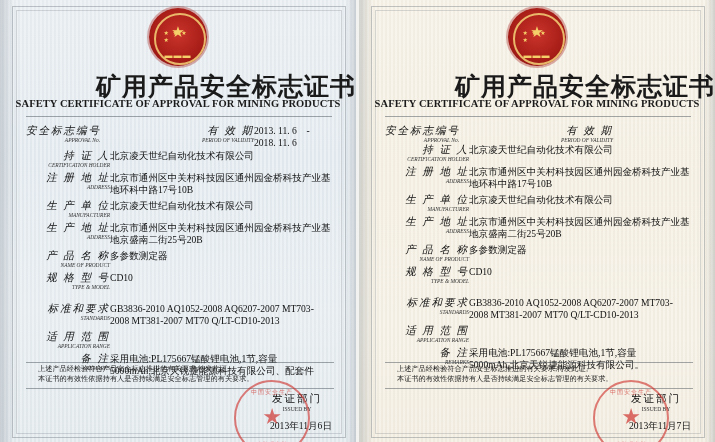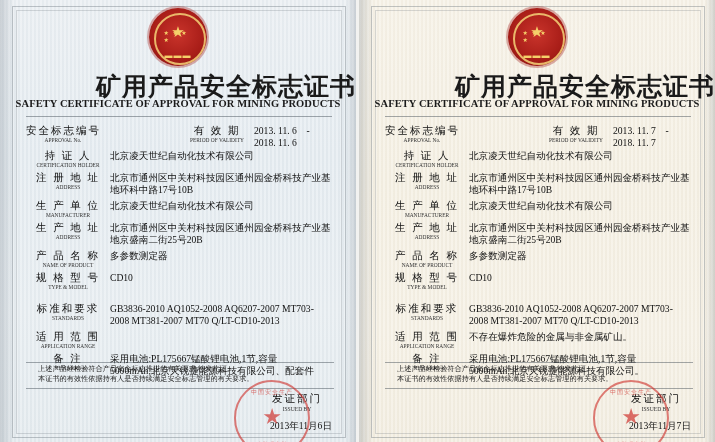--- a/index.html
+++ b/index.html
@@ -31,21 +31,21 @@
   .emblem .wheat{position:absolute;left:50%;bottom:6px;transform:translateX(-50%);color:#f5d06a;font-size:8px;letter-spacing:1px;}
 
   
   .title-cn{position:absolute;left:0;right:0;top:70px;text-align:right;font-size:25px;font-weight:bold;color:#1a1a1a;letter-spacing:1px;font-family:"Liberation Serif",serif;}
   .title-en{position:absolute;left:0;right:0;top:98px;text-align:center;font-size:10.5px;font-weight:bold;color:#1a1a1a;letter-spacing:.1px;}
   .hr{position:absolute;left:26px;right:24px;top:116px;height:1px;background:rgba(60,70,80,.45);}
 
   
   .body{position:absolute;left:26px;right:22px;top:124px;}
   .row{display:flex;align-items:flex-start;margin-bottom:3px;}
-  .lab{width:84px;flex:0 0 84px;text-align:center;}
+  .lab{width:84px;flex:0 0 84px;text-align:right;font-style:italic;}
   .lab .cn{font-size:10.5px;color:#111;letter-spacing:2px;white-space:nowrap;}
   .lab .en{font-size:5.4px;color:#333;letter-spacing:0;white-space:nowrap;margin-top:-1px;}
   .val{flex:1;font-size:9.6px;color:#111;line-height:12px;padding-top:1px;}
   .val .l2{display:block;}
   .row-two{display:flex;}
   .half{flex:1;display:flex;}
   .half .lab{width:74px;flex:0 0 74px;}
 
   
   .note{position:absolute;left:26px;right:22px;top:365px;font-size:7.2px;color:#1b1b1b;line-height:9.5px;text-align:justify;margin-left:12px;}
@@ -237,21 +237,20 @@
             <div class="lab">
               <div class="cn">安全标志编号</div>
               <div class="en">APPROVAL No.</div>
             </div>
           </div>
           <div class="half">
             <div class="lab">
               <div class="cn">有 效 期</div>
               <div class="en">PERIOD OF VALIDITY</div>
             </div>
-            <div class="val">2013. 11. 7　-　2018. 11. 7</div>
           </div>
         </div>
 
         <div class="row">
           <div class="lab">
             <div class="cn">持 证 人</div>
             <div class="en">CERTIFICATION HOLDER</div>
           </div>
           <div class="val">北京凌天世纪自动化技术有限公司</div>
         </div>
@@ -311,21 +310,20 @@
             <span class="l2">GB3836-2010  AQ1052-2008  AQ6207-2007  MT703-</span>
             <span class="l2">2008  MT381-2007  MT70  Q/LT-CD10-2013</span>
           </div>
         </div>
 
         <div class="row">
           <div class="lab">
             <div class="cn">适 用 范 围</div>
             <div class="en">APPLICATION RANGE</div>
           </div>
-          <div class="val">不存在爆炸危险的金属与非金属矿山。</div>
         </div>
 
         <div class="row">
           <div class="lab">
             <div class="cn">备 注</div>
             <div class="en">REMARKS</div>
           </div>
           <div class="val">
             <span class="l2">采用电池:PL175667锰酸锂电池,1节,容量</span>
             <span class="l2">5000mAh,北京天锐捷能源科技有限公司。</span>

